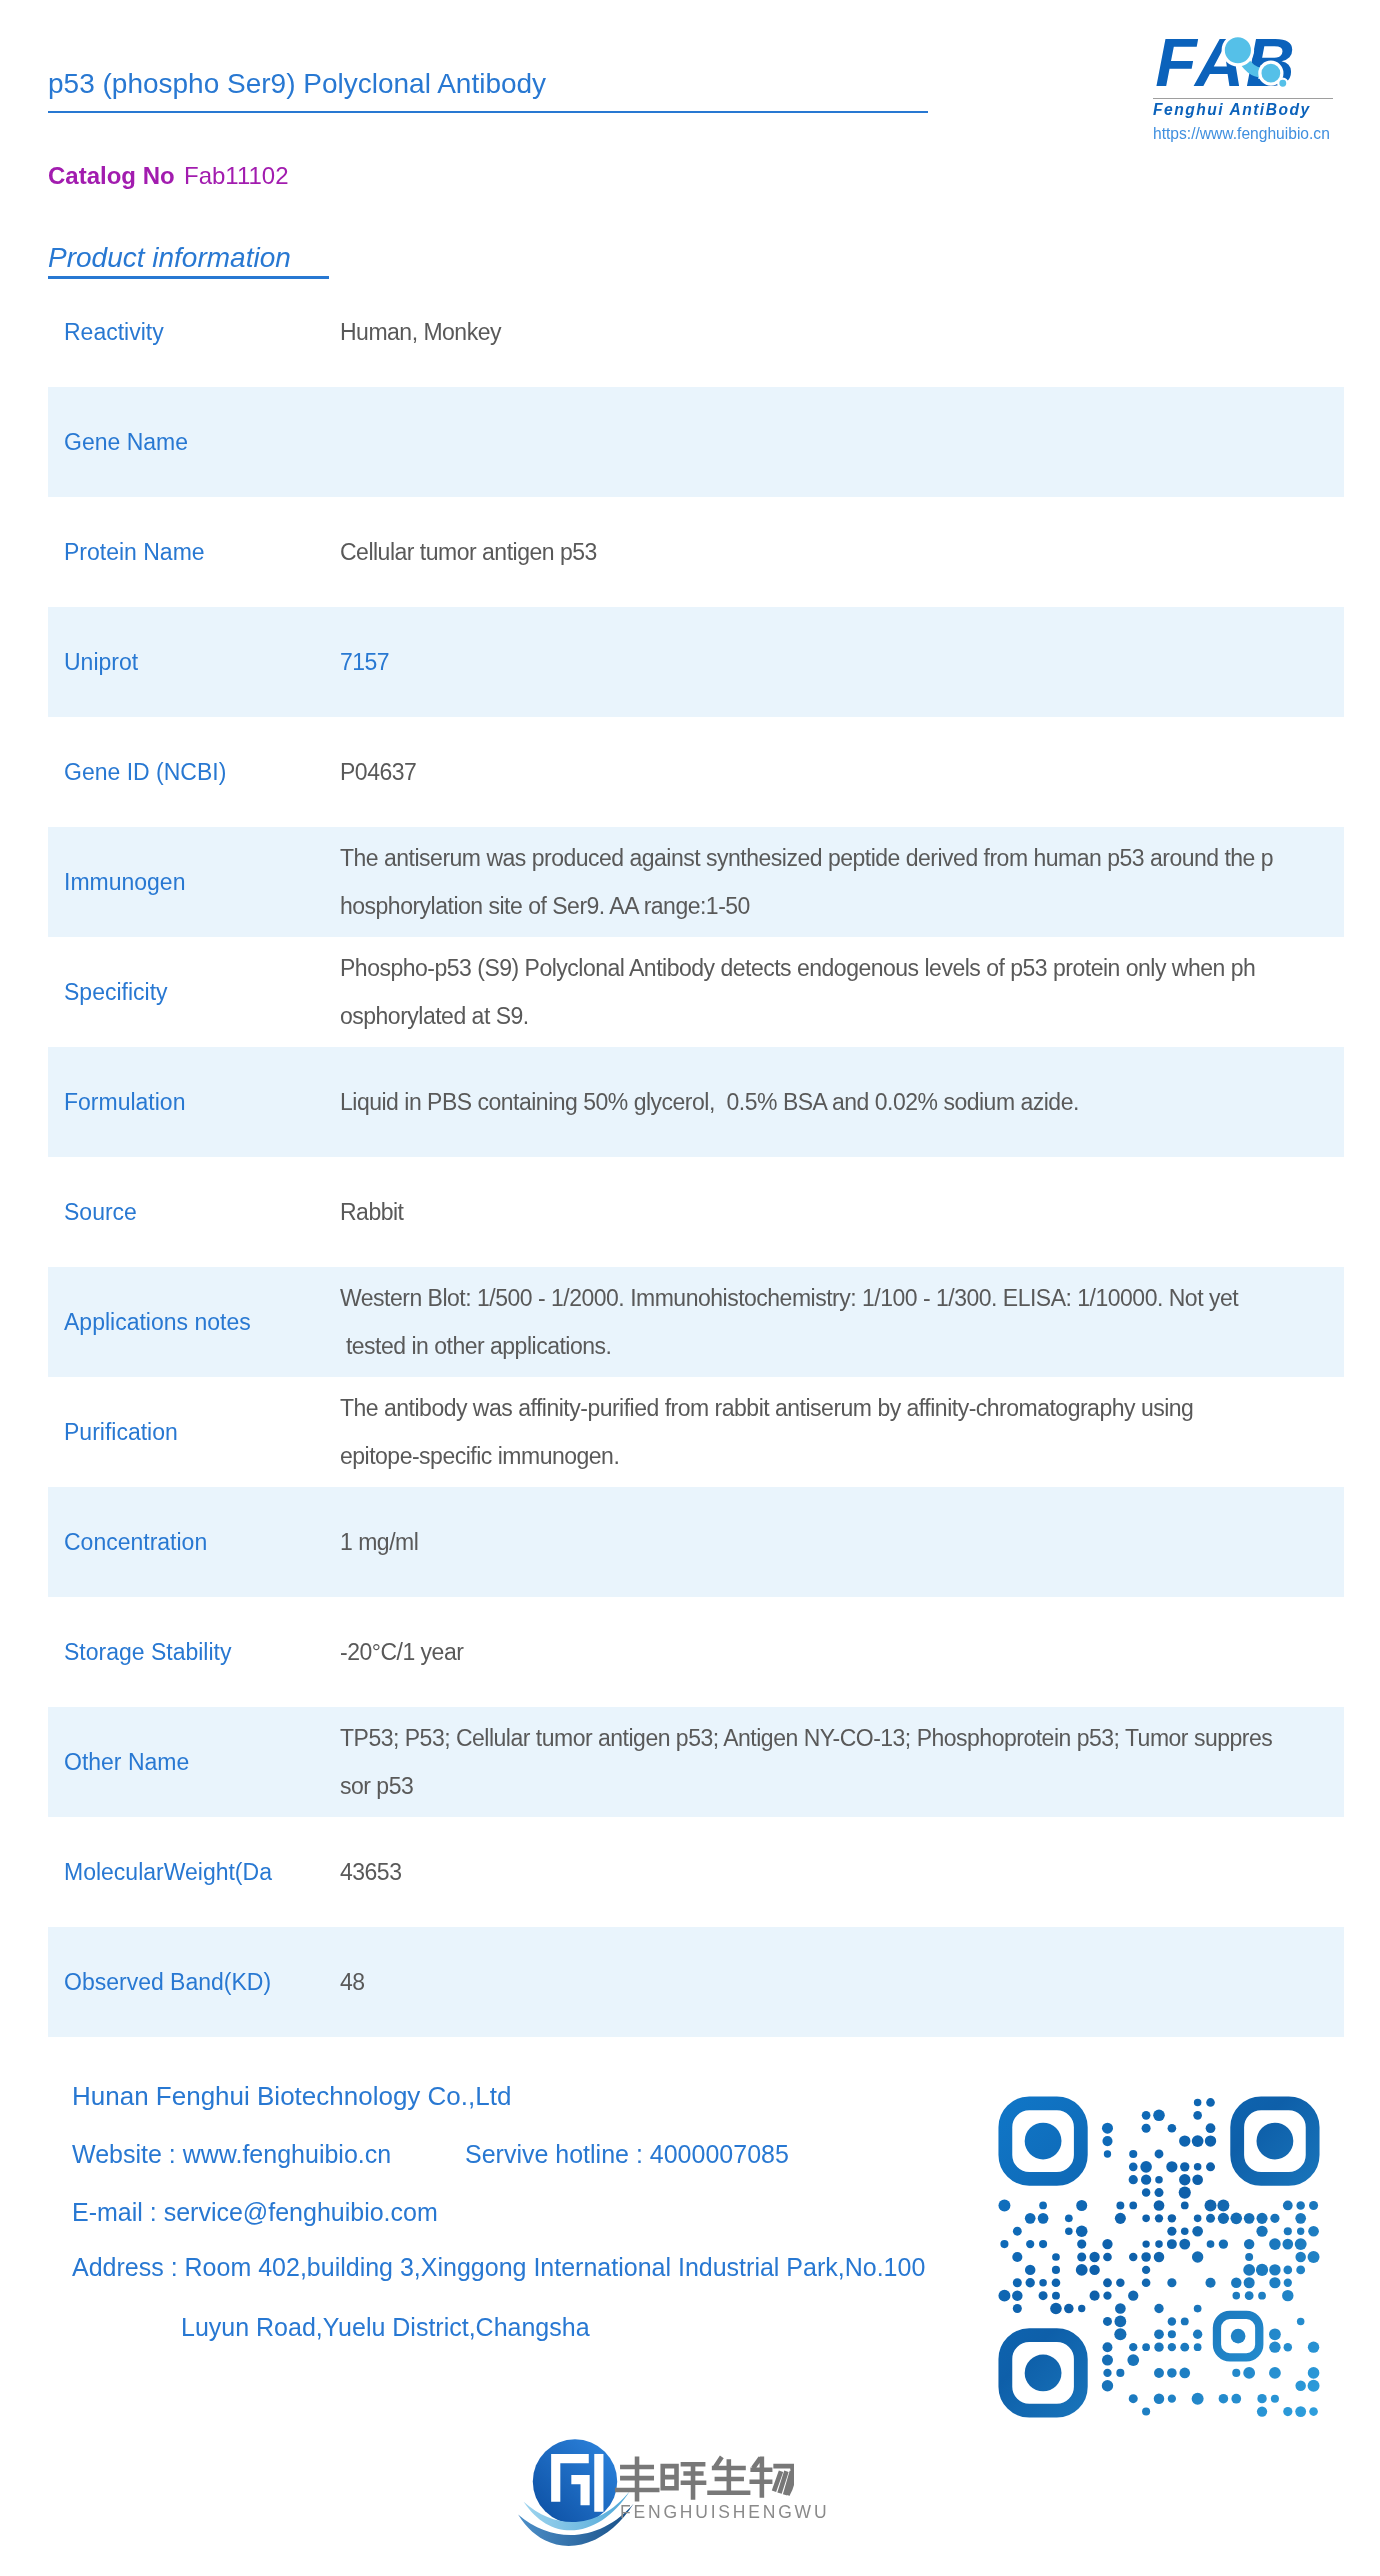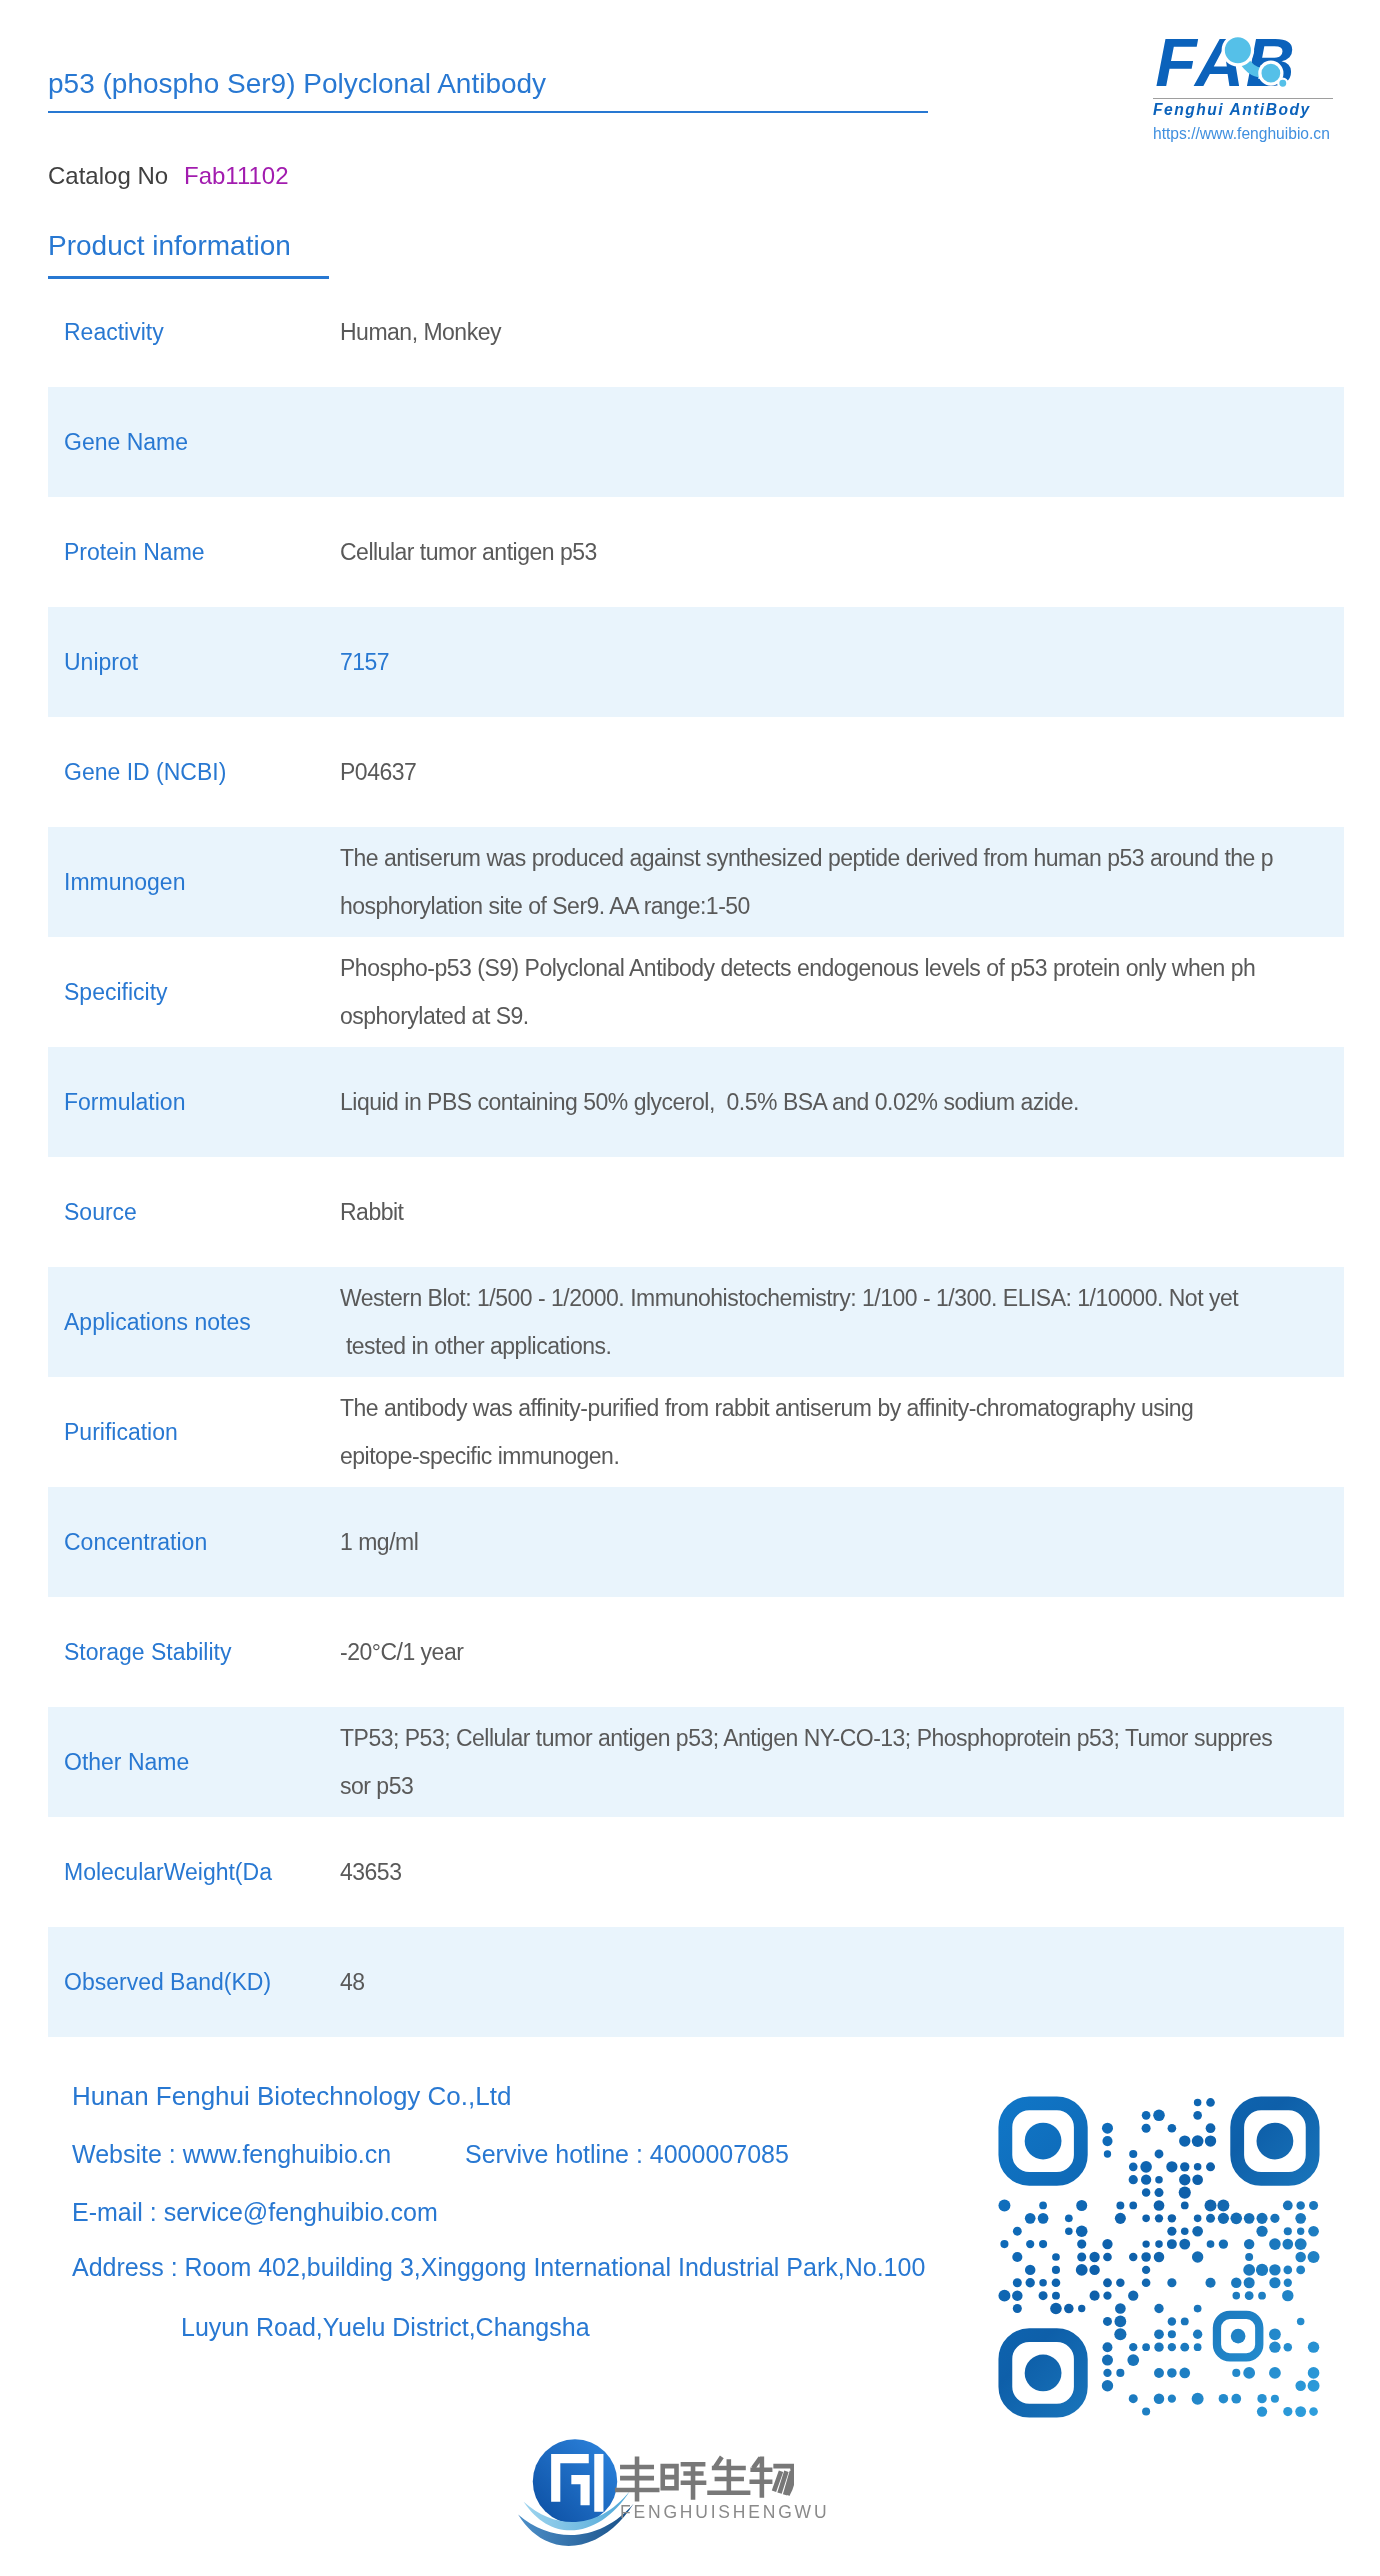--- a/index.html
+++ b/index.html
@@ -10,24 +10,24 @@
   .abs{position:absolute;}
   
   .page-title{left:48px;top:68px;font-size:28px;color:#2878D2;}
   .title-rule{left:48px;top:111px;width:880px;height:1.8px;background:#2878D2;}
   .fab-logo{left:1153px;top:31px;width:189px;height:66px;}
   .fab-divider{left:1153px;top:98px;width:180px;height:0.9px;background:#9E9E9E;}
   .fab-sub{left:1153px;top:101px;width:193px;font-size:15.6px;font-weight:bold;font-style:italic;
            letter-spacing:1.5px;color:#0B62BB;}
   .fab-url{left:1153px;top:125px;width:202px;font-size:15.6px;color:#3F8FDF;}
   .catalog-row{left:48px;top:162px;font-size:24px;display:flex;}
-  .catalog-label{color:#404040;width:136px;}
+  .catalog-label{color:#a21caf;width:136px;font-weight:bold;}
   .catalog-value{color:#a21caf;}
   
-  .section-heading{left:48px;top:230px;font-size:28px;color:#2878D2;}
+  .section-heading{left:48px;top:242px;font-size:28px;color:#2878D2;font-style:italic;}
   .section-rule{left:48px;top:276px;width:281px;height:2.8px;background:#2878D2;}
   
   .ptable{left:48px;top:277px;width:1296px;}
   .trow{display:flex;align-items:center;height:110px;}
   .trow:nth-child(even){background:#E9F4FC;}
   .tlabel{width:276px;flex:0 0 276px;color:#2878D2;font-size:23px;margin-left:16px;}
   .tvalue{width:1017px;color:#595959;font-size:23px;line-height:48px;
           white-space:pre-wrap;letter-spacing:-0.5px;}
   .tvalue.blue{color:#2878D2;}
   

